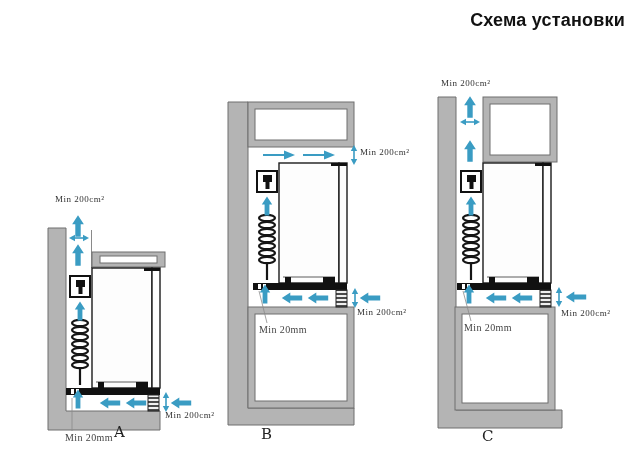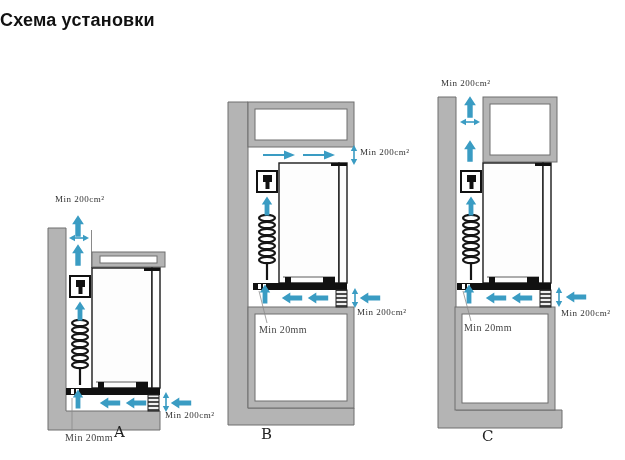--- a/index.html
+++ b/index.html
@@ -3,21 +3,21 @@
 <meta charset="utf-8">
 <style>
   html,body{margin:0;padding:0;}
   body{
     width:625px;height:460px;position:relative;background:#ffffff;
     font-family:"DejaVu Sans","Liberation Sans",sans-serif;
     overflow:hidden;
     --arrow:#3a9cc3; --wall:#b4b4b4; --outline:#1c1c1c;
   }
   .page-title{
-    position:absolute;top:10px;left:0;width:625px;text-align:left;
+    position:absolute;top:10px;left:0;width:625px;text-align:right;
     font-family:"Liberation Sans",sans-serif;font-size:18px;font-weight:700;color:#111;
     letter-spacing:.2px;
   }
   .stage{position:absolute;left:0;top:0;width:625px;height:460px;}
   .lbl{
     position:absolute;white-space:nowrap;color:#333;
     font-family:Liberation Serif, serif;
     font-size:9px;letter-spacing:.5px;
   }
   .lbl.small{font-size:10px;color:#444;letter-spacing:.4px;}

